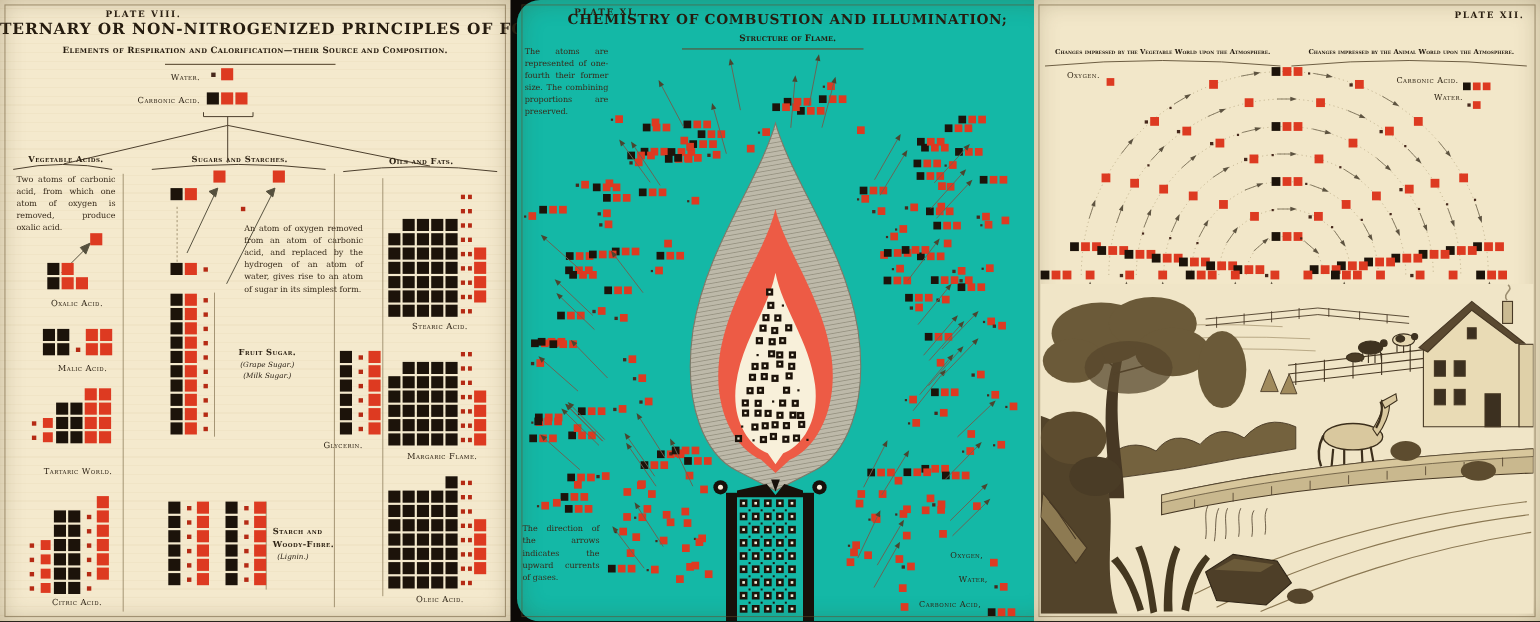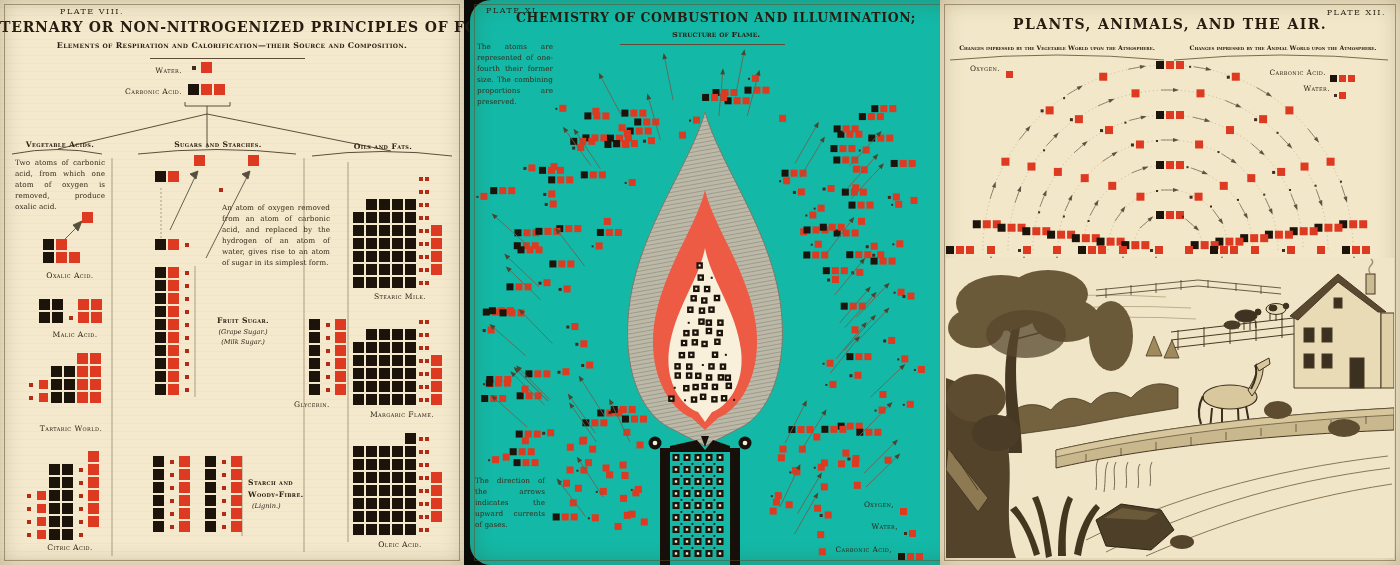--- a/index.html
+++ b/index.html
@@ -5,21 +5,21 @@
   html,body{margin:0;padding:0;background:#0c0a07;}
   #stage{position:relative;width:1400px;height:565px;background:#0c0a07;overflow:hidden;
          font-family:"DejaVu Serif","Liberation Serif",serif;color:#241b10;}
   .panel{position:absolute;top:0;height:565px;box-shadow:inset 0 0 22px rgba(70,50,15,.28);}
   .panel::after{content:"";position:absolute;inset:4px;border:1px solid rgba(96,76,42,.5);pointer-events:none;}
   #p8{left:0;width:464px;background:repeating-linear-gradient(180deg,#f4e9cd 0 7px,#f0e4c6 7px 8px);}
   #p11{left:470px;width:492px;background:#14b8a6;border-radius:21px;}
   #p12{left:940px;width:460px;background:#f2e7c9;}
   .t{position:absolute;}
   .abs{position:absolute;left:0;top:0;}
-  .plabel{font-size:8px;font-weight:normal;letter-spacing:1.5px;color:#2c2113;}
+  .plabel{font-size:8px;font-weight:bold;letter-spacing:1.5px;color:#2c2113;margin-left:36px;}
   .title{left:0;right:0;text-align:center;font-weight:bold;color:#261c0f;white-space:nowrap;}
   .sc{font-variant:small-caps;}
   .lab{font-variant:small-caps;font-size:7.6px;letter-spacing:.4px;color:#2e2315;}
   .note{font-size:7.3px;line-height:1.5;text-align:justify;color:#382b1b;}
   .ital{font-style:italic;}
   .rule{position:absolute;height:1px;background:#5d4c33;}
   .cluster{position:absolute;}
   .crow{display:flex;height:13px;}
   .cell{width:13px;height:13px;display:flex;align-items:center;justify-content:center;flex:0 0 13px;}
   .cell i{display:block;}
@@ -815,21 +815,21 @@
             <i class="a-K"></i>
           </span>
           <span class="cell">
             <i class="a-K"></i>
           </span>
           <span class="cell">
             <i class="a-p"></i>
           </span>
         </div>
       </div>
-    <div class="t lab" style="left:348px;top:292px;width:104px;text-align:center;">Stearic Milk.</div>
+    <div class="t lab" style="left:348px;top:292px;width:104px;text-align:center;">Stearic Acid.</div>
 
     <div class="cluster" style="left:308px;top:318px;">
         <div class="crow">
           <span class="cell">
             <i class="a-K"></i>
           </span>
           <span class="cell">
             <i class="a-h"></i>
           </span>
           <span class="cell">
@@ -1924,21 +1924,20 @@
     <div class="t leglab" style="left:330px;top:500px;width:94px;">Oxygen,</div>
     <div class="t" style="left:428px;top:501px;"><span class="f-r"></span></div>
     <div class="t leglab" style="left:330px;top:522px;width:98px;">Water,</div>
     <div class="t" style="left:432px;top:523px;"><span class="f-d"></span><span class="f-r"></span></div>
     <div class="t leglab" style="left:300px;top:545px;width:122px;">Carbonic Acid,</div>
     <div class="t" style="left:426px;top:546px;"><span class="f-k"></span><span class="f-r"></span><span class="f-r"></span></div>
   </section>
 
   <section class="panel" id="p12">
     <div class="t plabel" style="right:14px;top:8px;">PLATE XII.</div>
-    <div class="t title" style="top:16px;font-size:14px;letter-spacing:1.4px;">PLANTS, ANIMALS, AND THE AIR.</div>
     <div class="t sc" style="left:6px;top:44px;width:222px;text-align:center;font-size:6.2px;font-weight:bold;white-space:nowrap;">Changes impressed by the Vegetable World upon the Atmosphere.</div>
     <div class="t sc" style="left:230px;top:44px;width:226px;text-align:center;font-size:6.2px;font-weight:bold;white-space:nowrap;">Changes impressed by the Animal World upon the Atmosphere.</div>
 
     <div class="t leglab" style="left:0px;top:64px;width:60px;">Oxygen.</div>
     <div class="t" style="left:64px;top:64px;"><span class="f-r"></span></div>
     <div class="t leglab" style="left:298px;top:68px;width:88px;">Carbonic Acid.</div>
     <div class="t" style="left:388px;top:68px;"><span class="f-k"></span><span class="f-r"></span><span class="f-r"></span></div>
     <div class="t leglab" style="left:314px;top:84px;width:76px;">Water.</div>
     <div class="t" style="left:392px;top:85px;"><span class="f-d"></span><span class="f-r"></span></div>
 

